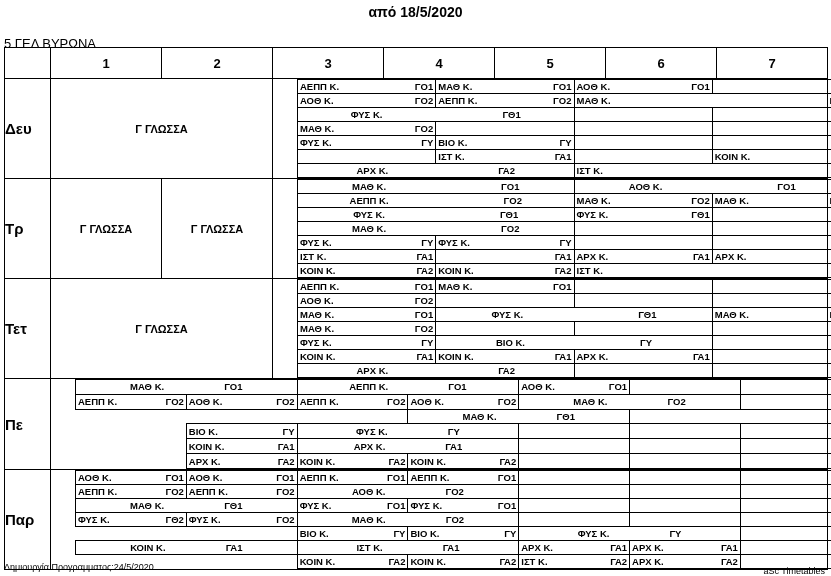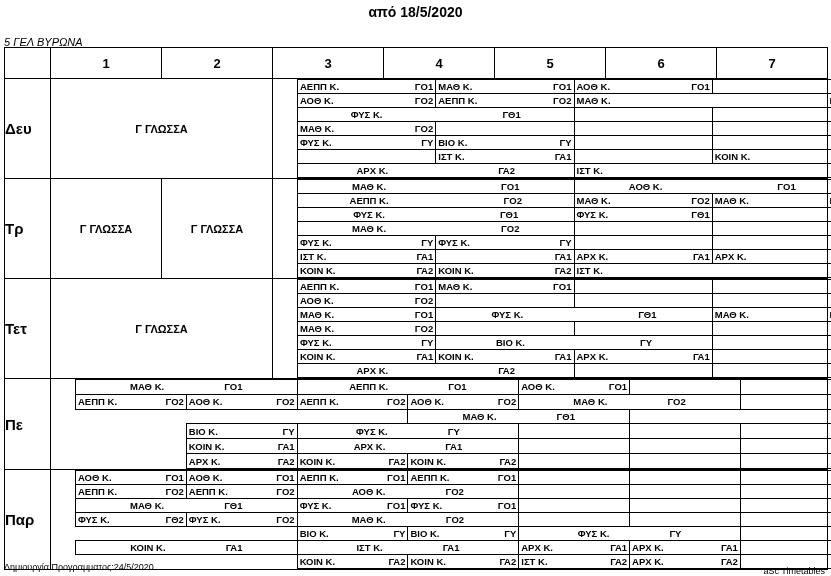--- a/index.html
+++ b/index.html
@@ -16,22 +16,21 @@
     padding-top:4px;
   }
   .title-line{
     font-size:14px;
     font-weight:bold;
     line-height:16px;
   }
   .topleft{
     position:absolute;
     left:4px;top:36px;
-    font-size:11px;
-    font-style:italic;
+    font-size:13px;
   }
   .grid-wrap{
     position:absolute;
     left:4px;top:47px;
     width:823px;
     height:505px;
   }
   table.tt{
     border-collapse:collapse;
     width:823px;

